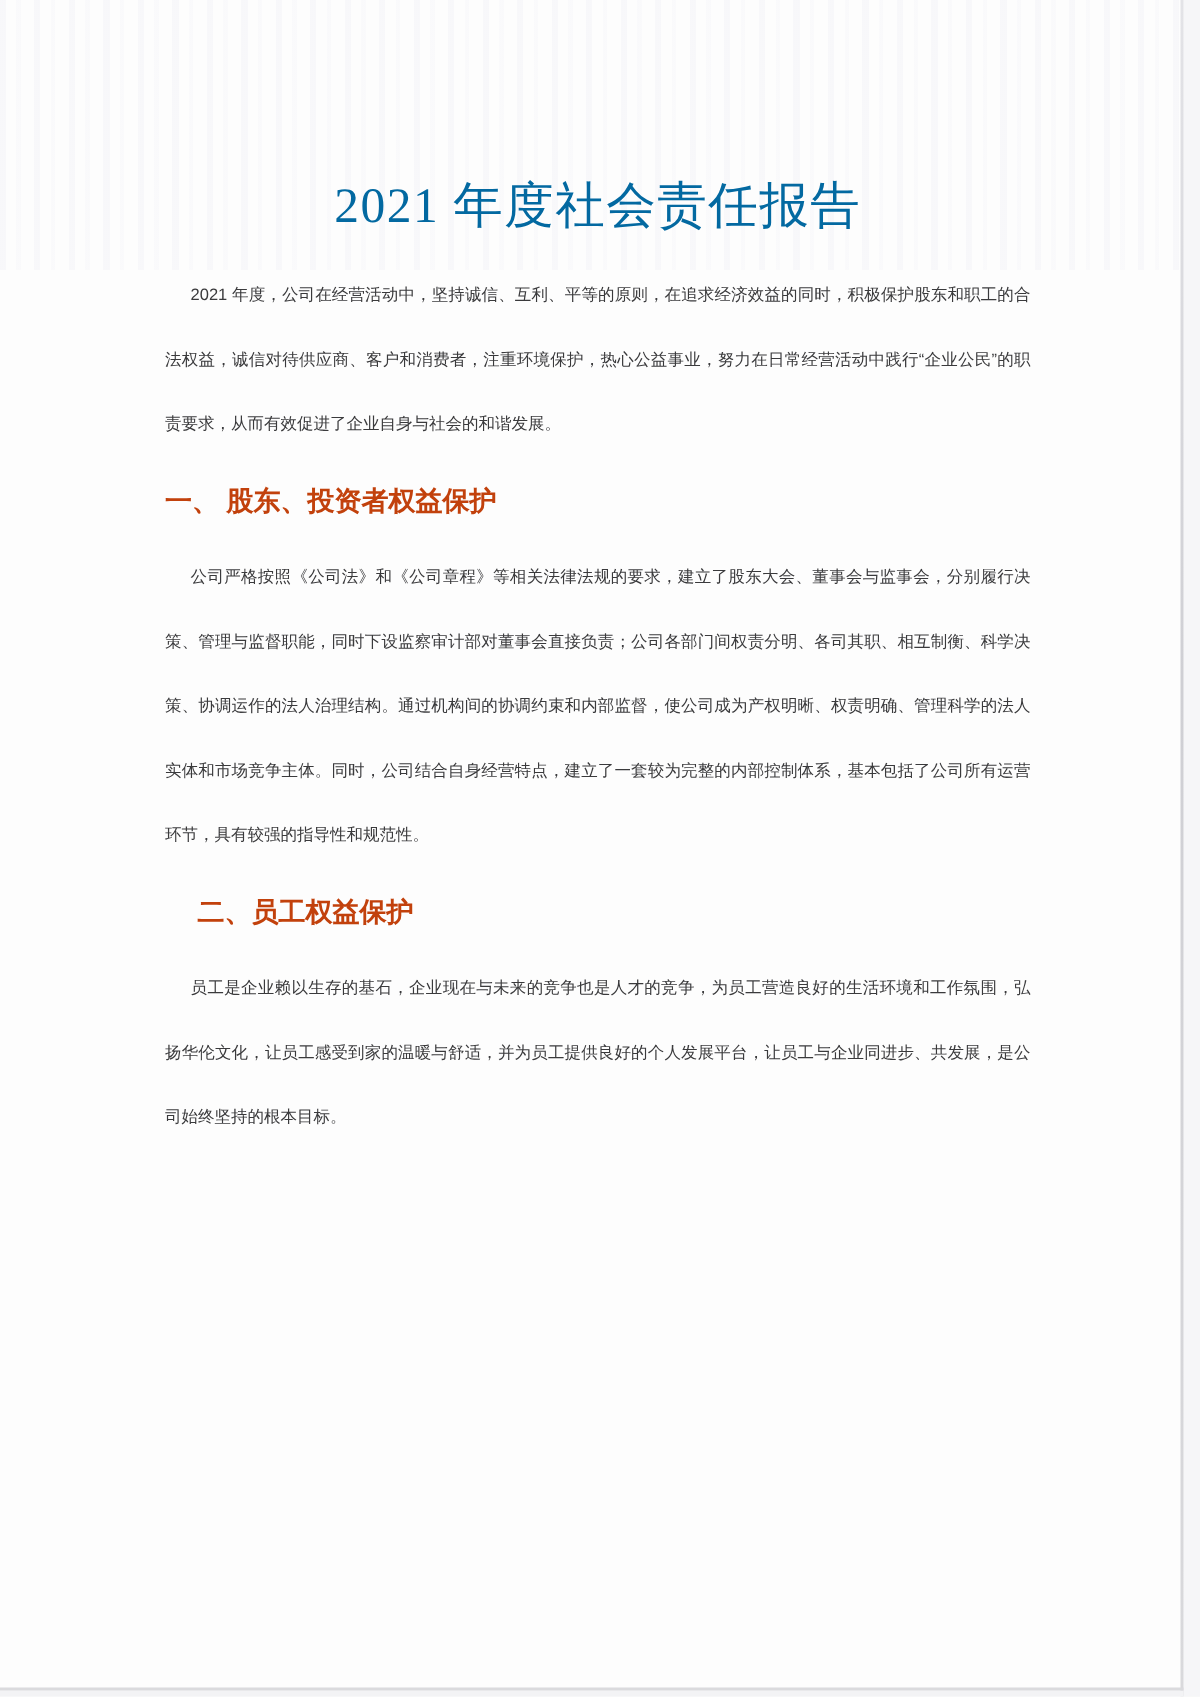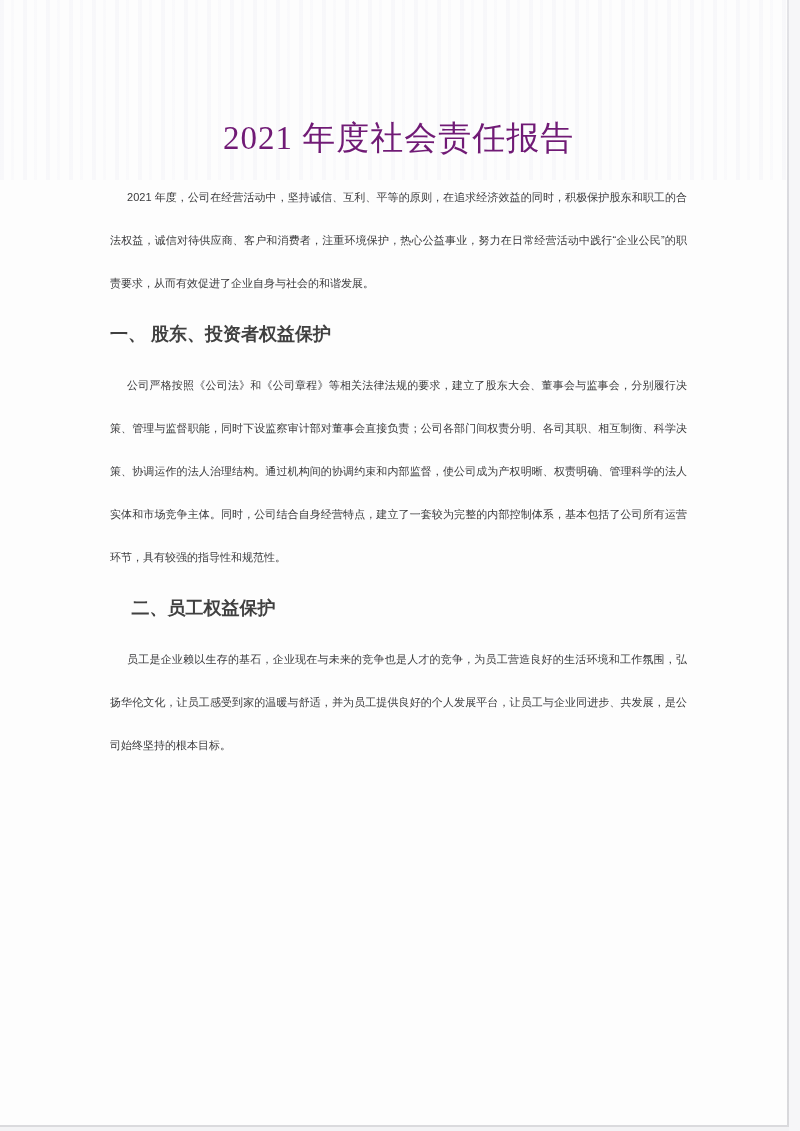--- a/index.html
+++ b/index.html
@@ -55,34 +55,34 @@
     color: #3a3a3c;
   }
   .doc-title {
     margin: 112px 0 12px;
     font-family: "Liberation Serif", "DejaVu Serif", serif;
     font-weight: 400;
     font-size: 33px;
     line-height: 52px;
     letter-spacing: 1px;
     text-align: center;
-    color: #701a75;
+    color: #0369a1;
   }
   .block {
     margin: 8px 0 0;
     font-size: 11px;
     line-height: 43px;
     text-align: justify;
     text-align-last: left;
   }
   .para { text-indent: 1.55em; }
   .heading {
     font-weight: 700;
     font-size: 18px;
-    color: #404040;
+    color: #c2410c;
     text-align: left;
   }
   .heading.indent1 { text-indent: 1.2em; }
 </style>
 </head>
 <body>
 
 <div class="page">
   <div class="scan-streaks"></div>
 

